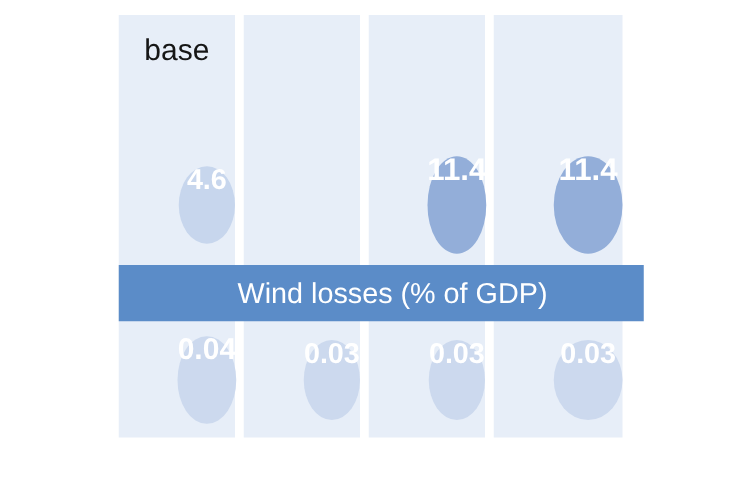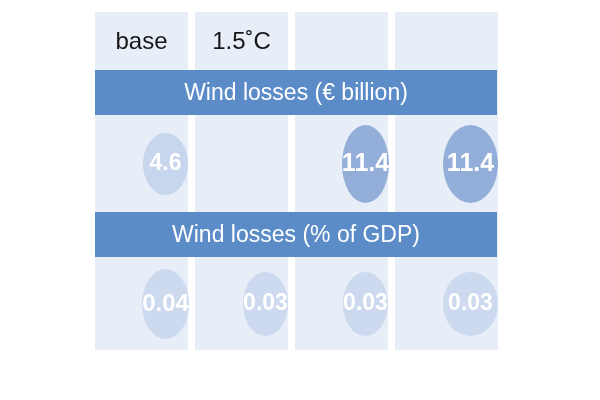--- a/index.html
+++ b/index.html
@@ -69,21 +69,21 @@
     height: 45px;
     background: #5b8cc8;
     display: flex;
     align-items: center;
     justify-content: center;
     color: #ffffff;
     font-size: 23px;
     white-space: nowrap;
   }
   .band.b1 { top: 58px; }
-  .band.b2 { top: 200px; }
+  .band.b2 { top: 200px; padding-left: 18px; }
 
   
   .bub-row {
     position: absolute;
     left: 0;
     width: 403px;
     height: 97px;
   }
   .bub-row.r1 { top: 103px; }
   .bub-row.r2 { top: 245px; height: 93px; }
@@ -98,21 +98,20 @@
     justify-content: center;
   }
   .bub-cell.c0 { left: 0px; }
   .bub-cell.c1 { left: 100px; }
   .bub-cell.c2 { left: 200px; }
   .bub-cell.c3 { left: 300px; width: 103px; }
 
   .bubble {
     border-radius: 50%;
     display: flex;
-    align-items: center;
     justify-content: center;
     color: #ffffff;
     font-weight: bold;
     line-height: 1;
     white-space: nowrap;
     margin-left: 48px;
   }
   .bubble .val { position: relative; top: -1px; }
 </style>
 </head>
@@ -120,24 +119,22 @@
 
 <div id="matrix">
 
   <div class="col-bg c0" style="background: rgb(231, 238, 248);"></div>
   <div class="col-bg c1" style="background: rgb(231, 238, 248);"></div>
   <div class="col-bg c2" style="background: rgb(231, 238, 248);"></div>
   <div class="col-bg c3" style="background: rgb(231, 238, 248);"></div>
 
   <div class="hdr-row">
     <div class="hdr-cell c0" style="color: rgb(22, 22, 22);">base</div>
-    <div class="hdr-cell c1" style="color: rgb(22, 22, 22);">1.5˚C</div>
   </div>
 
-  <div class="band b1" style="background: rgb(91, 140, 200); color: rgb(255, 255, 255);">Wind losses (€ billion)</div>
 
   <div class="bub-row r1">
     <div class="bub-cell c0">
       <div class="bubble" style="width: 62px; height: 62px; background: rgb(199, 214, 237); font-size: 23px;">
         <span class="val">4.6</span>
       </div>
     </div>
     <div class="bub-cell c2">
       <div class="bubble" style="width: 78px; height: 78px; background: rgb(147, 174, 217); font-size: 25px;">
         <span class="val">11.4</span>

